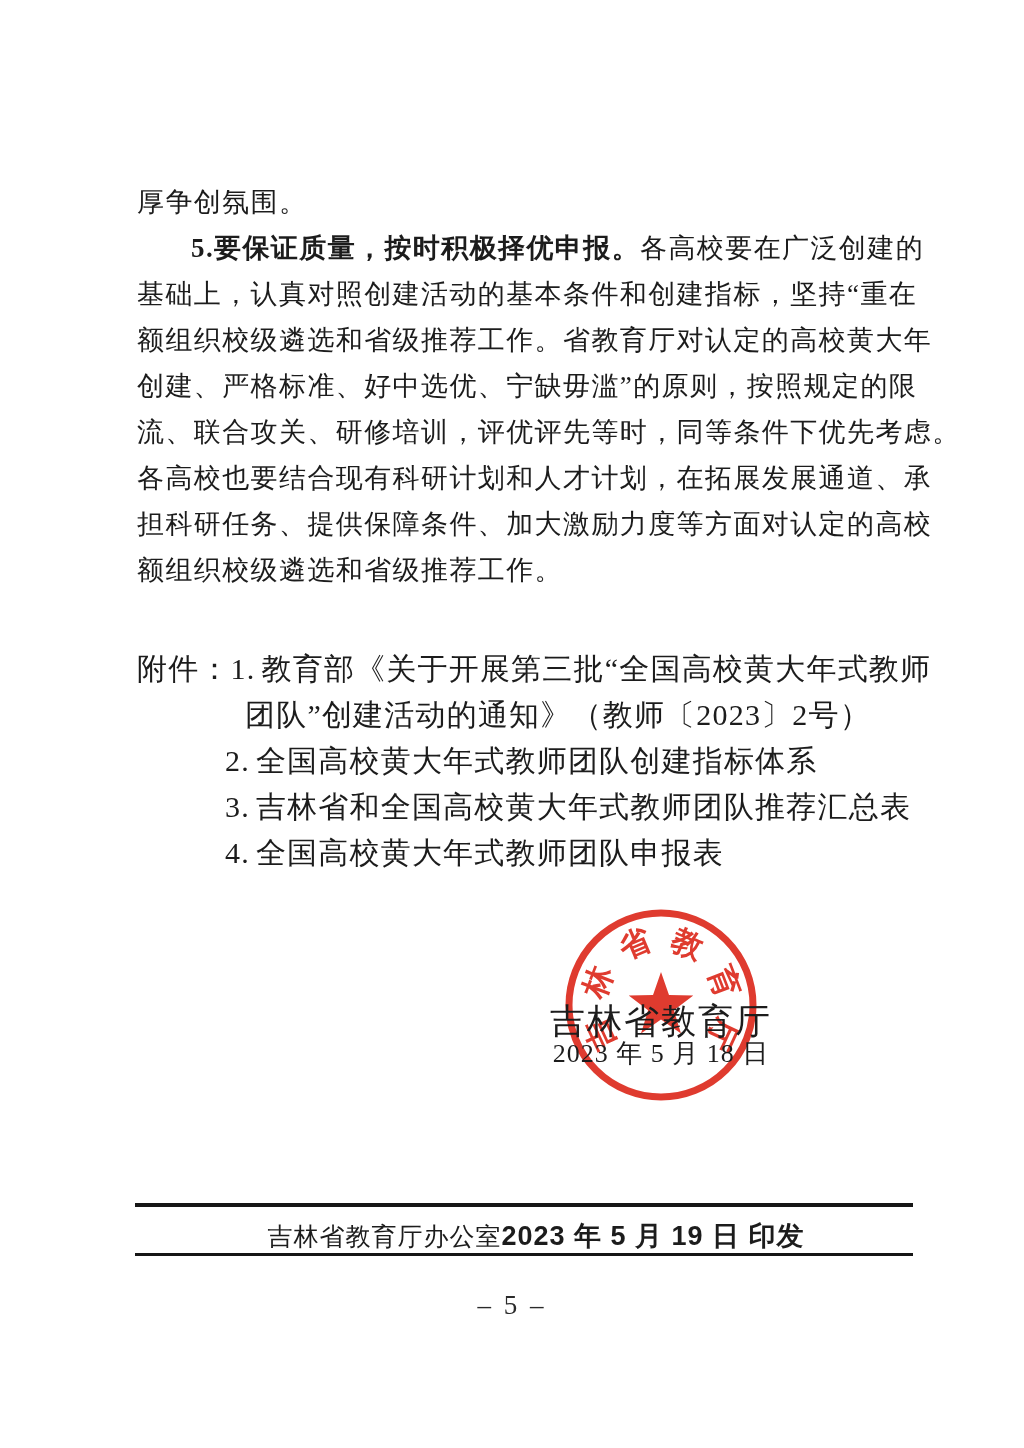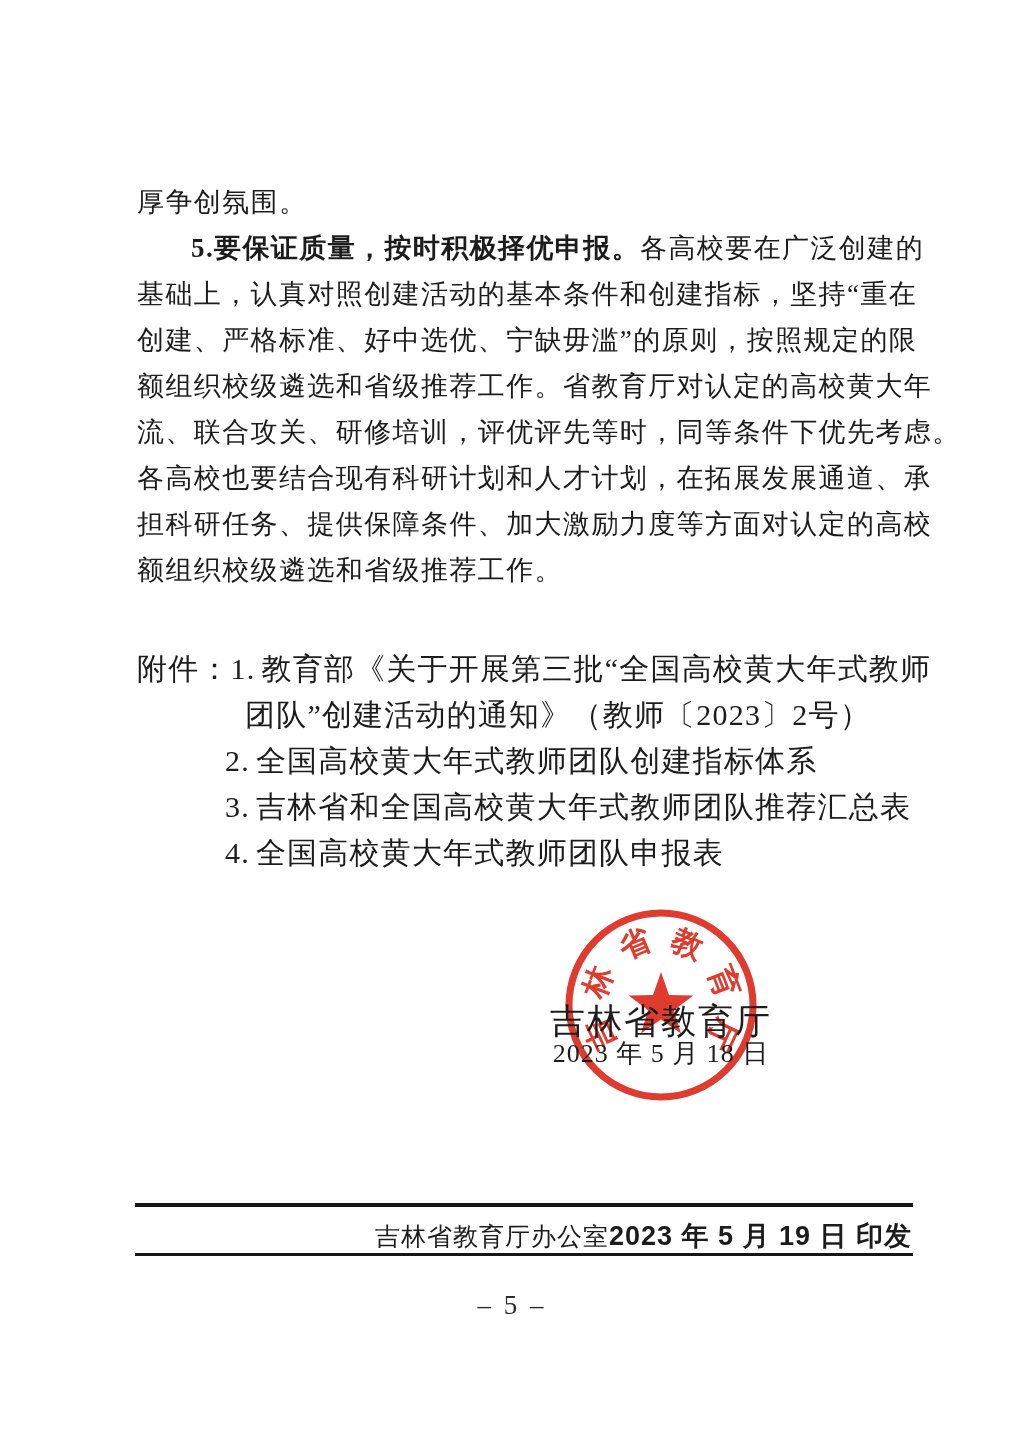--- a/index.html
+++ b/index.html
@@ -31,40 +31,40 @@
     font-size:35px;letter-spacing:2px;line-height:1.1;z-index:3;
   }
   .sign-date{
     position:absolute;left:461px;top:1040px;width:400px;text-align:center;
     font-size:26px;letter-spacing:1px;line-height:1.1;z-index:3;
   }
   .rule-thick{position:absolute;left:135px;top:1203px;width:778px;height:4px;background:#161616;}
   .rule-thin{position:absolute;left:135px;top:1253px;width:778px;height:3px;background:#161616;}
   .footer-row{
     position:absolute;left:160px;top:1218px;width:752px;
-    display:flex;justify-content:flex-end;align-items:baseline;z-index:1;
+    display:flex;justify-content:center;align-items:baseline;z-index:1;
   }
   .footer-office{font-size:25px;letter-spacing:1px;}
   .footer-date{font-size:27px;font-weight:600;font-family:"Liberation Sans","DejaVu Sans",sans-serif;letter-spacing:1px;}
   .page-number{
     position:absolute;left:0;top:1290px;width:1024px;text-align:center;
     font-size:27px;letter-spacing:3px;color:#2a2a2a;
   }
 </style>
 </head>
 <body>
 
 <div>
 
   <div class="body-text">
     <div class="line">厚争创氛围。</div>
     <div class="line fill"><span class="indent"></span><span class="bold-lead">5.要保证质量，按时积极择优申报。</span><span>各高校要在广泛创建的</span></div>
     <div class="line fill">基础上，认真对照创建活动的基本条件和创建指标，坚持“重在</div>
+    <div class="line fill">额组织校级遴选和省级推荐工作。省教育厅对认定的高校黄大年</div>
     <div class="line fill">创建、严格标准、好中选优、宁缺毋滥”的原则，按照规定的限</div>
-    <div class="line fill">额组织校级遴选和省级推荐工作。省教育厅对认定的高校黄大年</div>
     <div class="line fill">流、联合攻关、研修培训，评优评先等时，同等条件下优先考虑。</div>
     <div class="line fill">各高校也要结合现有科研计划和人才计划，在拓展发展通道、承</div>
     <div class="line fill">担科研任务、提供保障条件、加大激励力度等方面对认定的高校</div>
     <div class="line">额组织校级遴选和省级推荐工作。</div>
   </div>
 
   <div class="attachments">
     <div class="att-first"><span>附件：</span><span class="att-num">1.</span><span>教育部《关于开展第三批“全国高校黄大年式教师</span></div>
     <div class="att-cont">团队”创建活动的通知》（教师〔2023〕2号）</div>
     <div class="att-item"><span class="att-num">2.</span><span>全国高校黄大年式教师团队创建指标体系</span></div>

